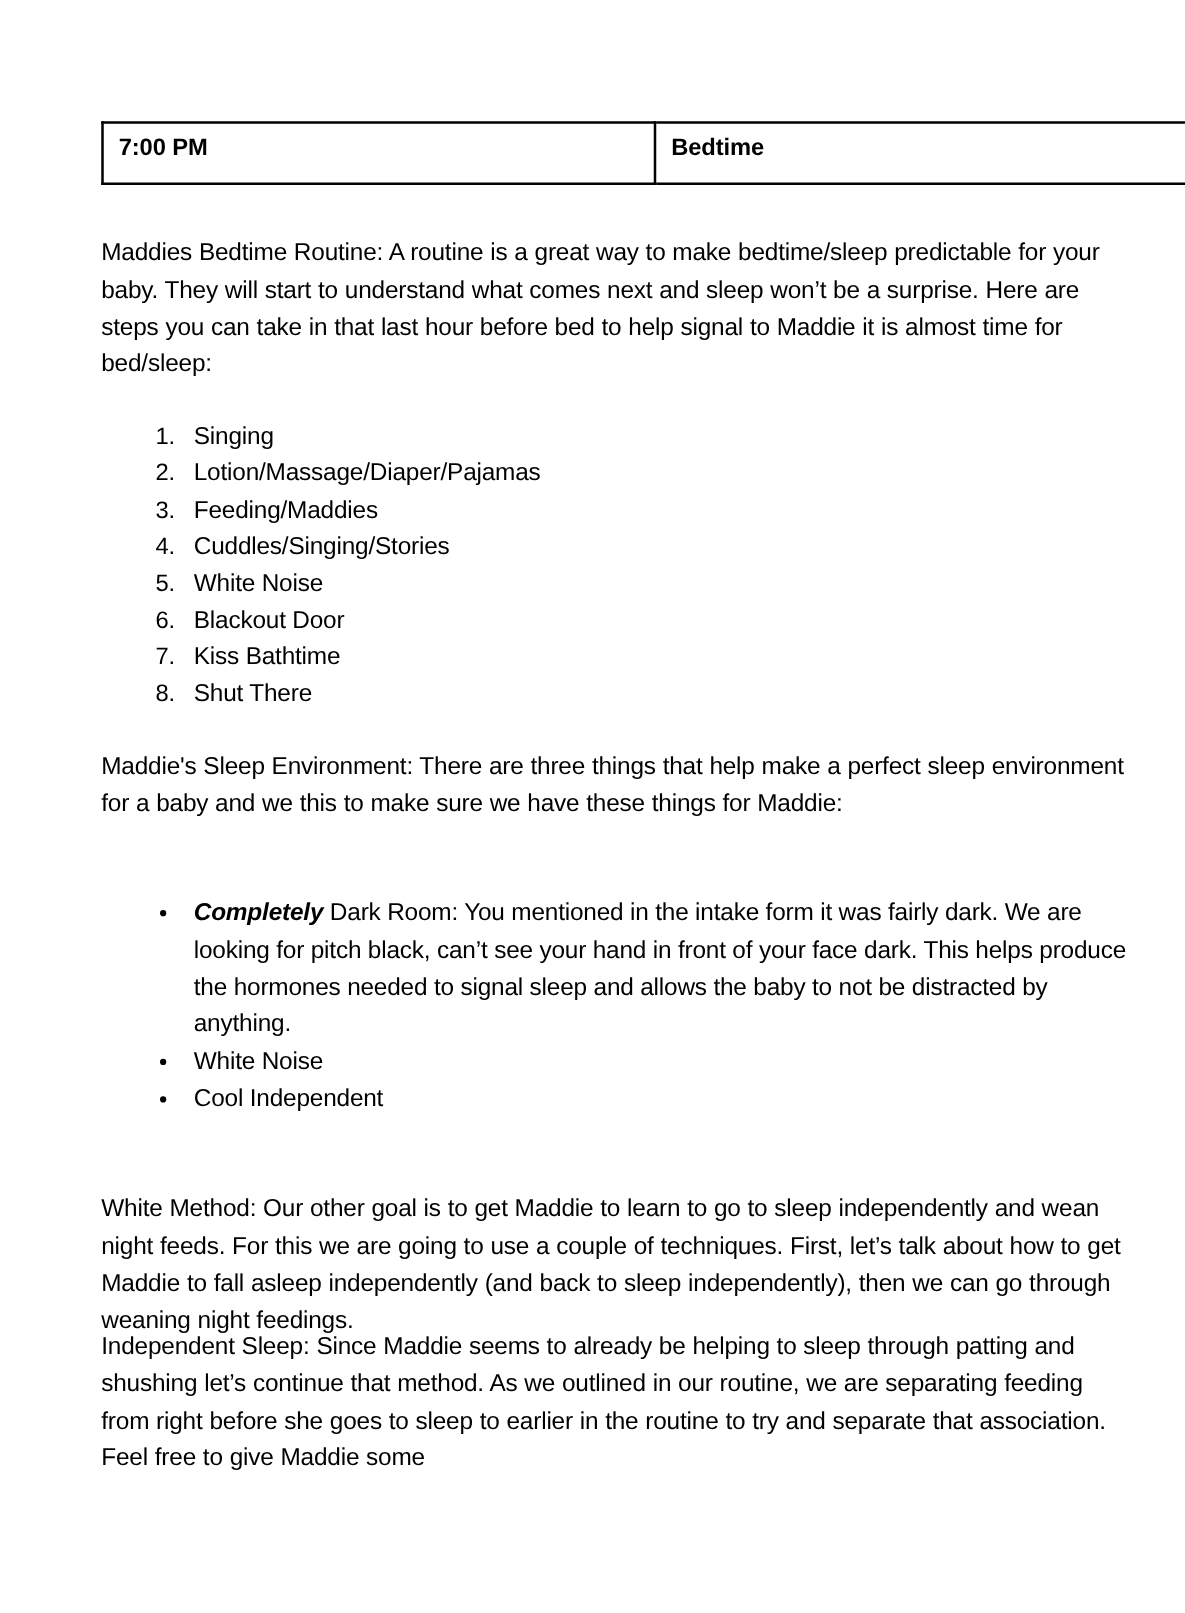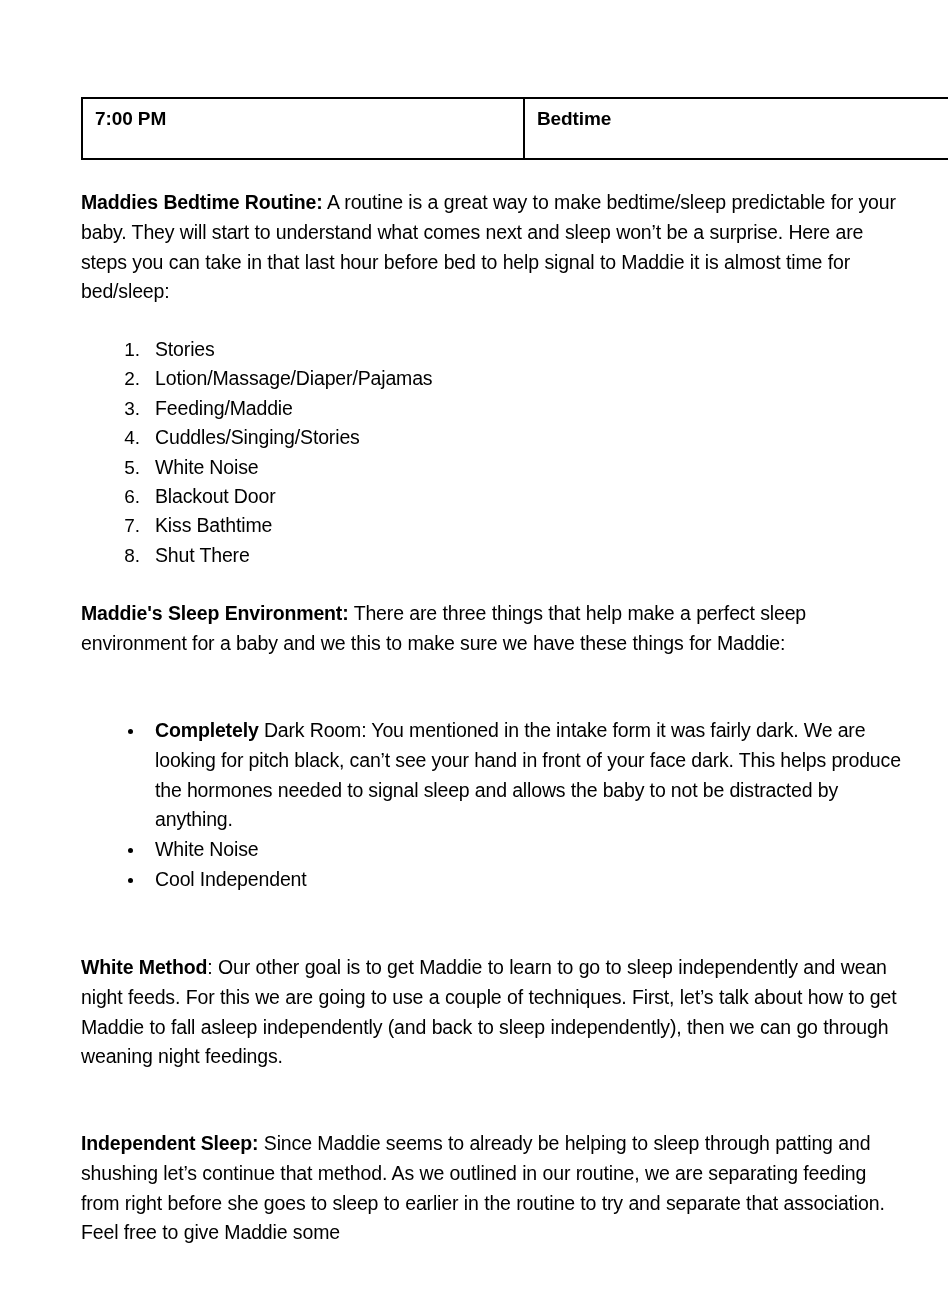--- a/index.html
+++ b/index.html
@@ -35,21 +35,21 @@
   .schedule-table {
     position: absolute;
     left: 0;
     top: 97px;
     width: 830px;
     border-collapse: collapse;
     table-layout: fixed;
   }
   .schedule-table td {
     border: 2px solid #000000;
-    padding: 9px 12px 28px 12px;
+    padding: 9px 12px 16px 12px;
     font-size: 19px;
     font-weight: bold;
     line-height: 22px;
     vertical-align: middle;
     letter-spacing: -0.1px;
   }
   .col-time { width: 416px; }
   .col-activity { width: 414px; }
 
   
@@ -60,25 +60,26 @@
   }
   p.para {
     margin: 0;
     font-size: 19.5px;
     line-height: 29.8px;
     letter-spacing: -0.15px;
     text-align: left;
     word-spacing: 0.2px;
   }
   .lead {
-    font-weight: bold;
+    font-weight: normal;
     text-align: right;
   }
   .bolditalic {
     font-weight: bold;
+    font-style: italic;
   }
 
   
   ol.numbered {
     margin: 0;
     padding: 0 0 0 64px;
     list-style-position: outside;
     list-style-type: decimal;
   }
   ol.numbered li {
@@ -124,23 +125,23 @@
         </tr>
       </tbody>
     </table>
 
     <div class="body-block" style="top:188px;">
       <p class="para"><span class="lead">Maddies Bedtime Routine:</span><span> A routine is a great way to make bedtime/sleep predictable for your baby. They will start to understand what comes next and sleep won’t be a surprise. Here are steps you can take in that last hour before bed to help signal to Maddie it is almost time for bed/sleep:</span></p>
     </div>
 
     <div class="body-block" style="top:335px;">
       <ol class="numbered">
-        <li><span class="li-text">Stories</span></li>
+        <li><span class="li-text">Singing</span></li>
         <li><span class="li-text">Lotion/Massage/Diaper/Pajamas</span></li>
-        <li><span class="li-text">Feeding/Maddie</span></li>
+        <li><span class="li-text">Feeding/Maddies</span></li>
         <li><span class="li-text">Cuddles/Singing/Stories</span></li>
         <li><span class="li-text">White Noise</span></li>
         <li><span class="li-text">Blackout Door</span></li>
         <li><span class="li-text">Kiss Bathtime</span></li>
         <li><span class="li-text">Shut There</span></li>
       </ol>
     </div>
 
     <div class="body-block" style="top:599px;">
       <p class="para"><span class="lead">Maddie's Sleep Environment:</span><span> There are three things that help make a perfect sleep environment for a baby and we this to make sure we have these things for Maddie:</span></p>
@@ -151,18 +152,18 @@
         <li><span class="bolditalic">Completely</span><span> Dark Room: You mentioned in the intake form it was fairly dark. We are looking for pitch black, can’t see your hand in front of your face dark. This helps produce the hormones needed to signal sleep and allows the baby to not be distracted by anything.</span></li>
         <li><span>White Noise</span></li>
         <li><span>Cool Independent</span></li>
       </ul>
     </div>
 
     <div class="body-block" style="top:953px;">
       <p class="para"><span class="lead">White Method</span><span>: Our other goal is to get Maddie to learn to go to sleep independently and wean night feeds. For this we are going to use a couple of techniques. First, let’s talk about how to get Maddie to fall asleep independently (and back to sleep independently), then we can go through weaning night feedings.</span></p>
     </div>
 
-    <div class="body-block" style="top:1129px;">
+    <div class="body-block" style="top:1063px;">
       <p class="para"><span class="lead">Independent Sleep:</span><span> Since Maddie seems to already be helping to sleep through patting and shushing let’s continue that method. As we outlined in our routine, we are separating feeding from right before she goes to sleep to earlier in the routine to try and separate that association. Feel free to give Maddie some</span></p>
     </div>
 
   </div>
 </div>
 
 </body></html>

